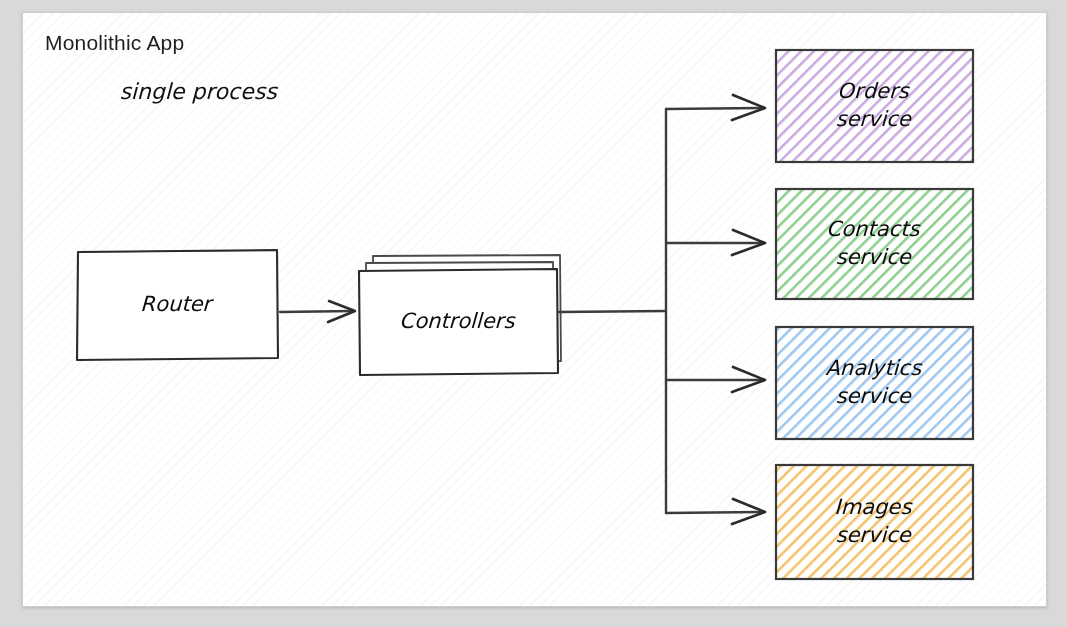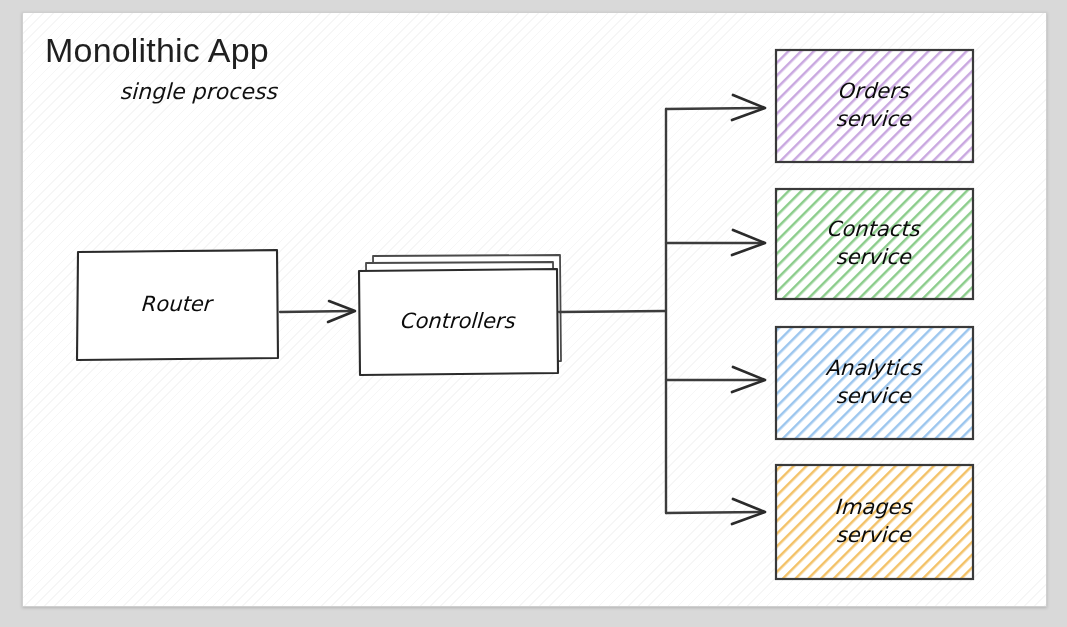--- a/index.html
+++ b/index.html
@@ -22,21 +22,21 @@
     position:absolute;inset:0;
     background-image:repeating-linear-gradient(135deg,
       rgba(0,0,0,0.035) 0px, rgba(0,0,0,0.035) 1px,
       rgba(0,0,0,0) 1px, rgba(0,0,0,0) 7px);
     pointer-events:none;
   }
   #diagram{position:absolute;inset:0;}
   .title{
     position:absolute;
     left:22px;top:18px;
-    font-size:34px;
+    font-size:21px;
     color:#1f1f1f;
     letter-spacing:.2px;
     white-space:nowrap;
   }
   .subtitle{
     position:absolute;
     left:98px;top:66px;
     font-size:22px;
     color:#111;
     font-family:"DejaVu Sans",sans-serif;

